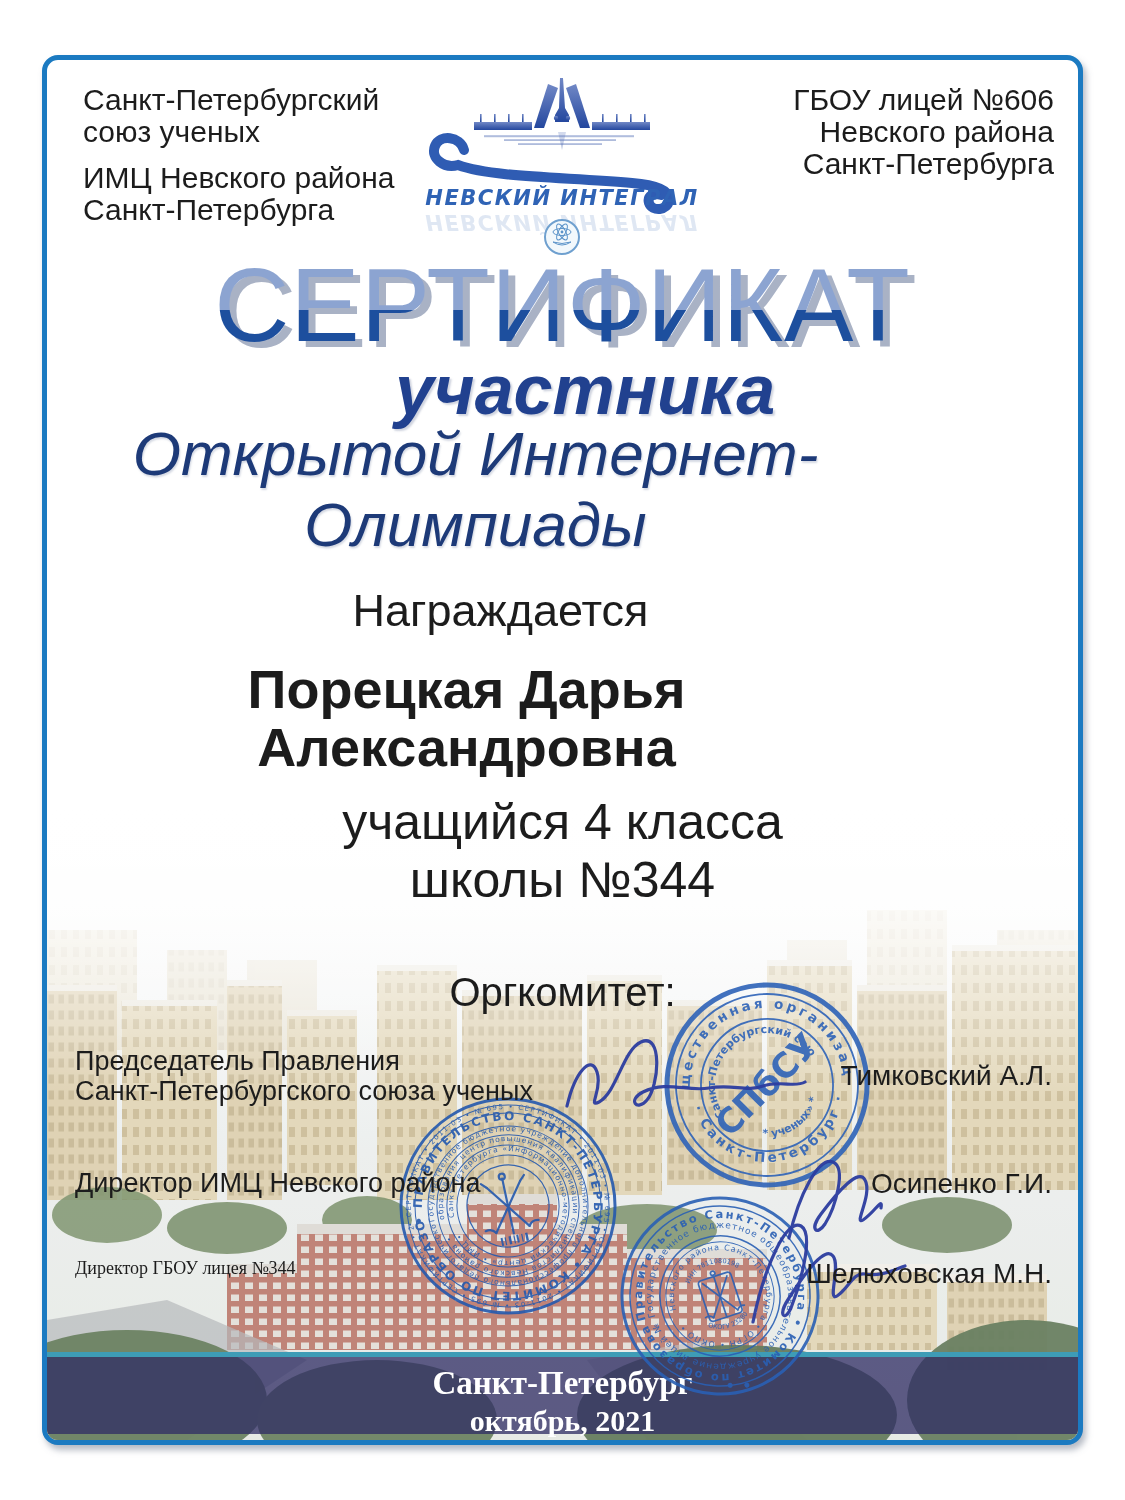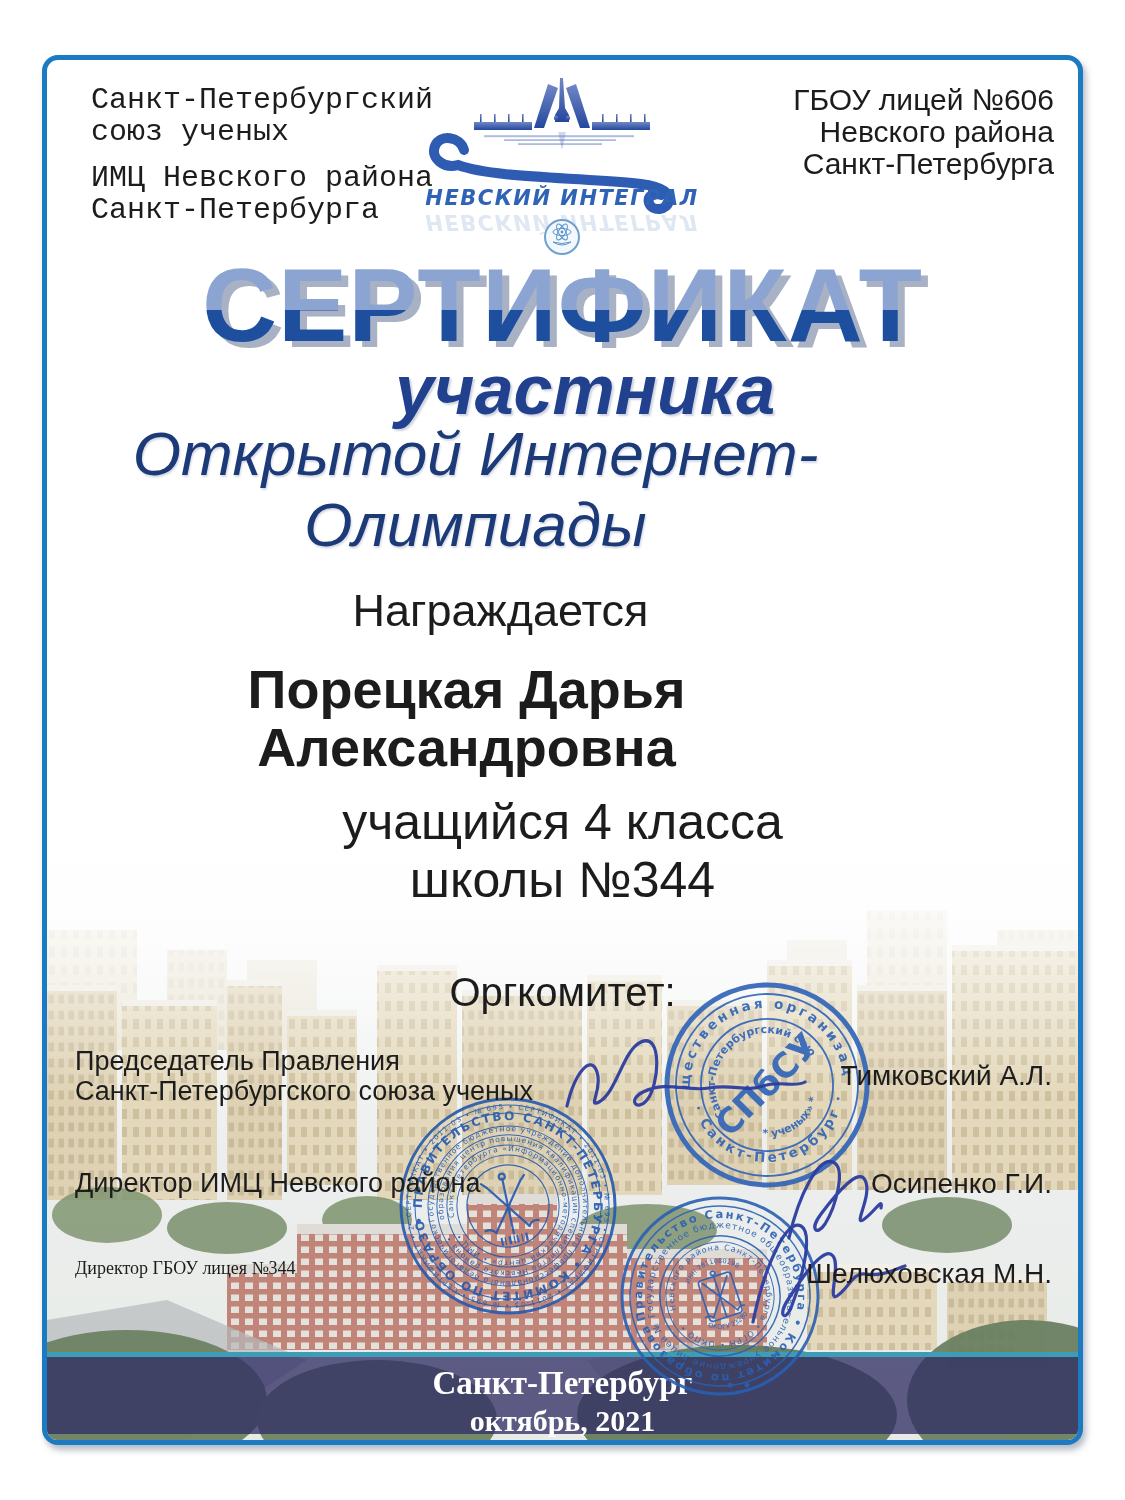--- a/index.html
+++ b/index.html
@@ -15,27 +15,27 @@
   .photo{left:0;top:740px;width:1031px;height:640px;z-index:1;}
   .band{left:0;top:1292px;width:1031px;height:82px;z-index:2;
         background:rgba(47,45,100,.76);border-top:5px solid #3e9cb6;box-sizing:border-box;
         text-align:center;color:#fff;font-family:"Liberation Serif",serif;}
   .stamp{z-index:3;opacity:.9;}
   .sigs{left:0;top:0;width:1031px;height:1380px;z-index:4;pointer-events:none;}
   .txt{z-index:5;}
 
   
   .org-left{left:28px;top:24px;font-size:30px;line-height:1.07;z-index:5;}
-  .org-left p{margin:0 0 14px 16px;font-family:Liberation Mono, monospace;}
+  .org-left p{margin:0 0 14px 8px;}
   .org-right{right:24px;top:24px;font-size:30px;line-height:1.07;text-align:right;z-index:5;}
   .logo{left:373px;top:14px;width:285px;height:195px;z-index:5;}
 
   
   .t-main{left:0;top:193px;width:1031px;text-align:center;line-height:1;z-index:5;}
-  .t-main .tw{position:relative;display:inline-block;font-weight:bold;font-size:104px;letter-spacing:1px;}
+  .t-main .tw{position:relative;display:inline-block;font-weight:normal;font-size:104px;letter-spacing:1px;}
   .t-main .sh{position:absolute;left:7px;top:6px;color:#a9b2c5;z-index:0;}
   .t-main .gr{position:relative;z-index:1;
       background:linear-gradient(180deg,#8ca4d1 0%,#8ca4d1 54%,#1d4f9e 54%,#1d4f9e 100%);
       -webkit-background-clip:text;background-clip:text;color:transparent;}
   .t-sub{left:0;top:290px;width:1076px;text-align:center;font-size:70px;font-style:italic;
          font-weight:600;color:#21418f;z-index:5;text-shadow:2px 2px 2px rgba(150,160,185,.45);}
   .olymp1{left:0;top:358px;width:857px;text-align:center;font-size:62px;font-style:italic;
           color:#1d3a78;z-index:5;text-shadow:1px 2px 2px rgba(150,160,185,.4);}
   .olymp2{left:0;top:420px;width:1031px;text-align:center;font-size:62px;font-style:italic;
           color:#1d3a78;z-index:5;text-shadow:1px 2px 2px rgba(150,160,185,.4);}

